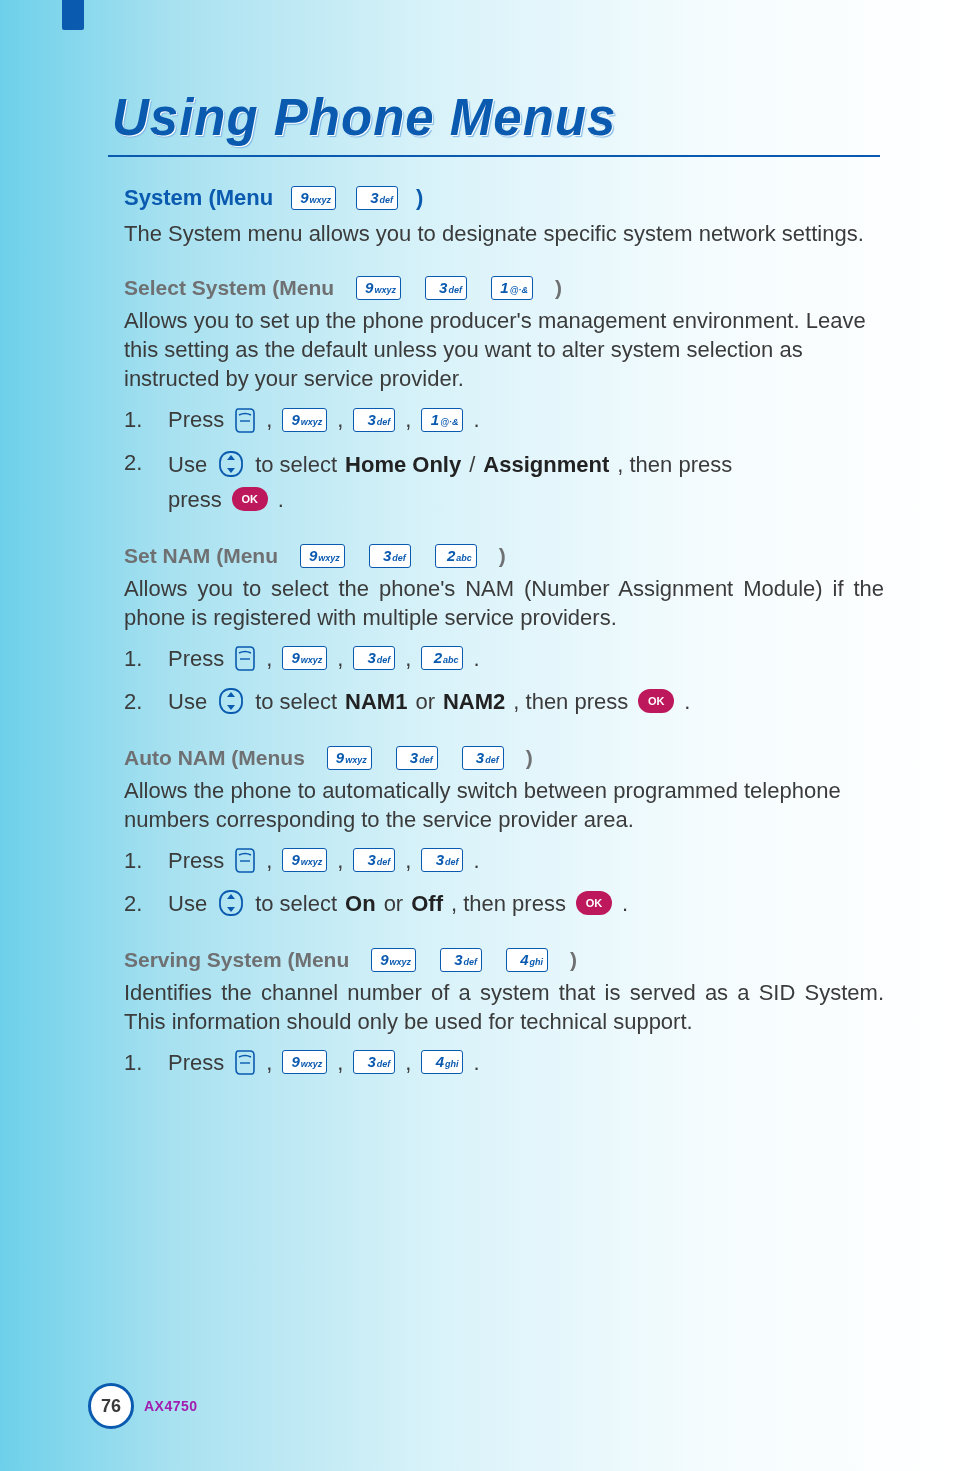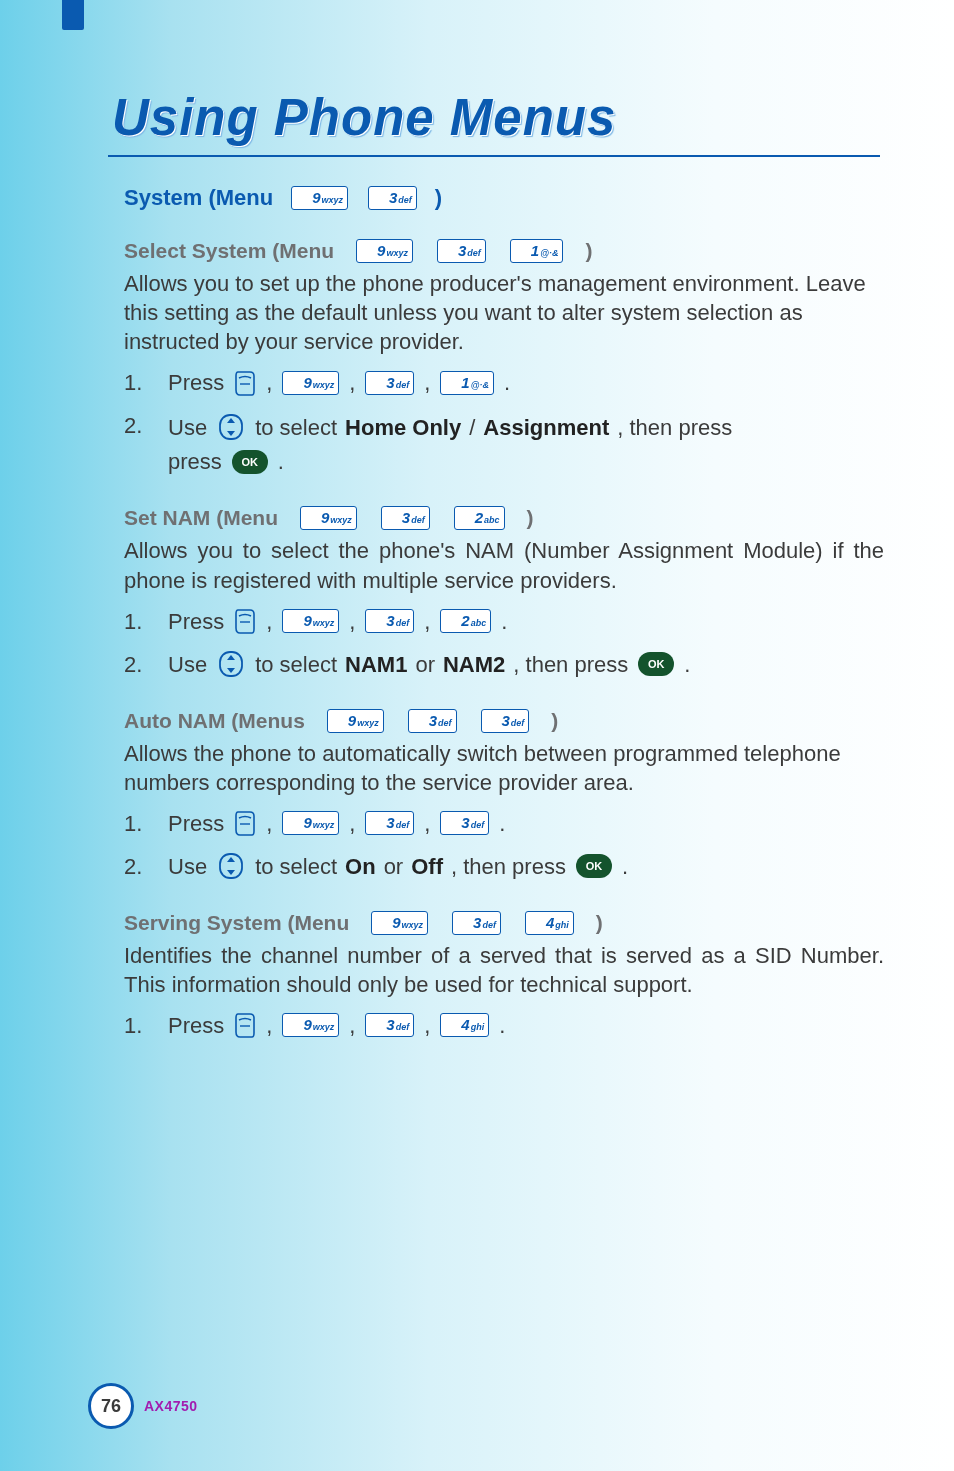--- a/index.html
+++ b/index.html
@@ -84,21 +84,21 @@
     height: 24px;
     line-height: 20px;
     border: 1.5px solid #0a5ab0;
     border-radius: 3px;
     background: #fff;
     color: #0a5ab0;
     font-size: 11px;
     font-weight: 700;
     font-style: italic;
     text-align: right;
-    padding: 1px 4px 1px 20px;
+    padding: 1px 4px 1px 8px;
     margin: 0 2px;
     vertical-align: middle;
     position: relative;
   }
   .key .big { font-size: 15px; font-weight: 900; margin-right: 1px; }
   .key .sm { font-size: 9px; font-weight: 700; }
 
   
   .menukey {
     display: inline-block;
@@ -109,21 +109,21 @@
   .navkey {
     display: inline-block;
     width: 28px; height: 30px;
     vertical-align: middle;
     margin: 0 2px;
   }
   .okkey {
     display: inline-block;
     width: 36px; height: 24px;
     border-radius: 12px;
-    background: #14532d;
+    background: #be185d;
     color: #fff;
     font-size: 11px;
     font-weight: 900;
     text-align: center;
     line-height: 24px;
     vertical-align: middle;
     margin: 0 2px;
   }
 
   .footer {
@@ -163,20 +163,21 @@
   <div class="rule"></div>
 
   <div class="content">
 
     <div class="h-blue">
       <span>System (Menu </span>
       <span class="key"><span class="big">9</span><span class="sm">wxyz</span></span>
       <span class="key"><span class="big">3</span><span class="sm">def</span></span>
       <span>)</span>
     </div>
+    <p class="body-text">The System menu allows you to designate specific system network settings.</p>
 
     <div class="h-gray">
       <span>Select System (Menu </span>
       <span class="key"><span class="big">9</span><span class="sm">wxyz</span></span>
       <span class="key"><span class="big">3</span><span class="sm">def</span></span>
       <span class="key"><span class="big">1</span><span class="sm">@·&amp;</span></span>
       <span>)</span>
     </div>
     <p class="body-text">Allows you to set up the phone producer's management environment. Leave this setting as the default unless you want to alter system selection as instructed by your service provider.</p>
     <div class="steps">
@@ -322,21 +323,21 @@
       </div>
     </div>
 
     <div class="h-gray">
       <span>Serving System (Menu </span>
       <span class="key"><span class="big">9</span><span class="sm">wxyz</span></span>
       <span class="key"><span class="big">3</span><span class="sm">def</span></span>
       <span class="key"><span class="big">4</span><span class="sm">ghi</span></span>
       <span>)</span>
     </div>
-    <p class="body-text justify">Identifies the channel number of a served that is served as a SID Number. This information should only be used for technical support.</p>
+    <p class="body-text justify">Identifies the channel number of a system that is served as a SID System. This information should only be used for technical support.</p>
     <div class="steps">
       <div class="step">
         <span class="step-num">1.</span>
         <span class="step-body inline">
           <span>Press </span>
           <span class="menukey"><svg viewBox="0 0 22 28">
                 <path d="M4 3 Q2 3 2 7 L2 21 Q2 26 6 26 L18 26 Q20 26 20 22 L20 7 Q20 3 16 3 Z" fill="none" stroke="#0a5ab0" stroke-width="1.6"></path>
                 <path d="M5 9 Q11 6 17 9" fill="none" stroke="#0a5ab0" stroke-width="1.5"></path>
                 <path d="M6 15 L16 15" stroke="#0a5ab0" stroke-width="1.4"></path>
               </svg></span>

